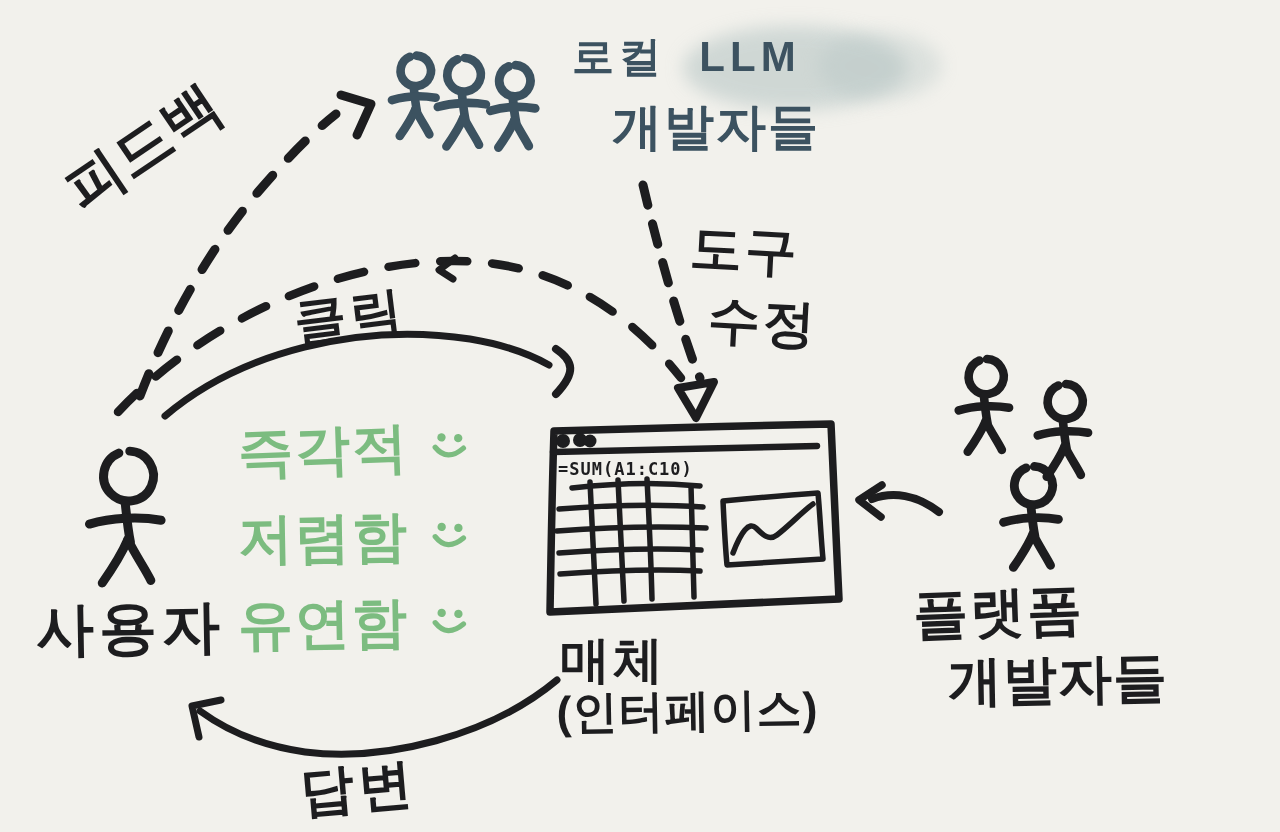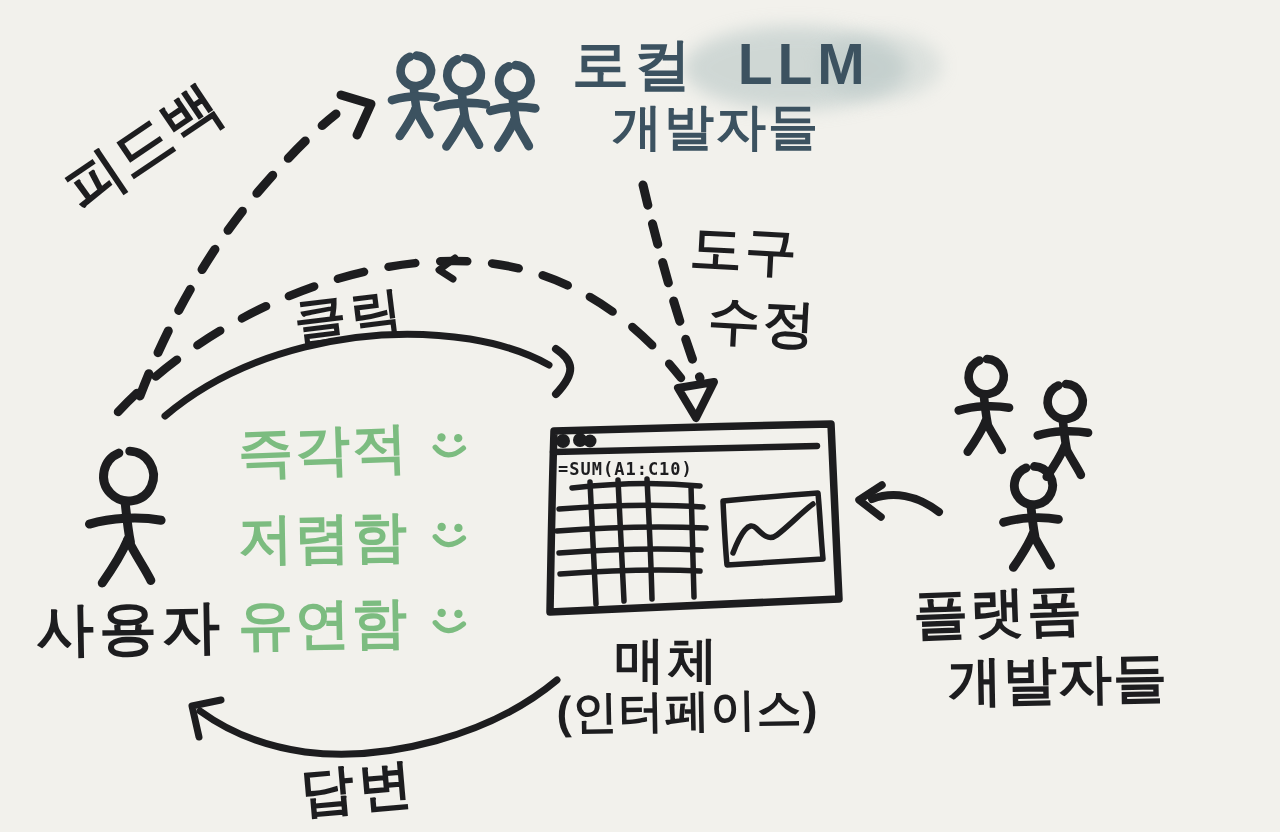--- a/index.html
+++ b/index.html
@@ -115,21 +115,21 @@
       </g>
       <g stroke-width="5.5">
         <path d="M 723,501 C 755,498 790,495 818,493 C 820,515 821,538 823,559 C 790,561 757,563 727,565 C 725,544 724,522 723,501 Z"></path>
         <path d="M 733,553 C 741,532 749,521 756,528 C 763,535 769,541 777,535 C 790,525 803,511 813,504"></path>
       </g>
     </g>
   </svg>
 
   <div class="lbl ink" style="left:28px;top:116px;width:230px;text-align:center;font-size:58px;transform:rotate(-34deg);">피드백</div>
 
-  <div class="lbl slate" style="left:572px;top:34px;font-size:57px;letter-spacing:5px;">로컬  LLM</div>
+  <div class="lbl slate" style="left:572px;top:34px;font-size:42px;letter-spacing:5px;">로컬  LLM</div>
   <div class="lbl slate" style="left:612px;top:100px;font-size:50px;letter-spacing:2px;">개발자들</div>
 
   <div class="lbl ink" style="left:294px;top:288px;font-size:52px;transform:rotate(-7deg);letter-spacing:4px;">클릭</div>
 
   <div class="lbl ink" style="left:690px;top:222px;font-size:52px;transform:rotate(3deg);letter-spacing:3px;">도구</div>
   <div class="lbl ink" style="left:708px;top:294px;font-size:52px;transform:rotate(3deg);letter-spacing:3px;">수정</div>
 
   <div class="lbl benefit" style="left:238px;top:420px;transform:rotate(-2deg);">
     <span class="txt green">즉각적</span>
     <svg class="smiley" width="46" height="46" viewBox="0 0 44 44">
@@ -158,21 +158,21 @@
           <circle cx="29" cy="13" r="4" stroke="none"></circle>
         <path d="M 8,24 Q 21,37 35,22" fill="none" stroke-width="5"></path>
       </g>
     </svg>
   </div>
 
   <div class="lbl ink" style="left:36px;top:597px;font-size:58px;letter-spacing:5px;transform:rotate(-1deg);">사용자</div>
 
   <div class="lbl ink formula" style="left:558px;top:460px;">=SUM(A1:C10)</div>
 
-  <div class="lbl ink" style="left:560px;top:633px;width:215px;text-align:center;font-size:50px;letter-spacing:3px;">매체</div>
+  <div class="lbl ink" style="left:560px;top:633px;width:215px;font-size:50px;letter-spacing:3px;">매체</div>
   <div class="lbl ink" style="left:530px;top:687px;width:315px;text-align:center;font-size:45px;letter-spacing:1px;transform:rotate(-1deg);">(인터페이스)</div>
 
   <div class="lbl ink" style="left:913px;top:583px;font-size:55px;letter-spacing:2px;transform:rotate(-2deg);">플랫폼</div>
   <div class="lbl ink" style="left:948px;top:650px;font-size:54px;letter-spacing:1px;transform:rotate(-1deg);">개발자들</div>
 
   <div class="lbl ink" style="left:300px;top:758px;font-size:54px;letter-spacing:4px;transform:rotate(-5deg);">답변</div>
 
 </div>
 
 </body></html>

